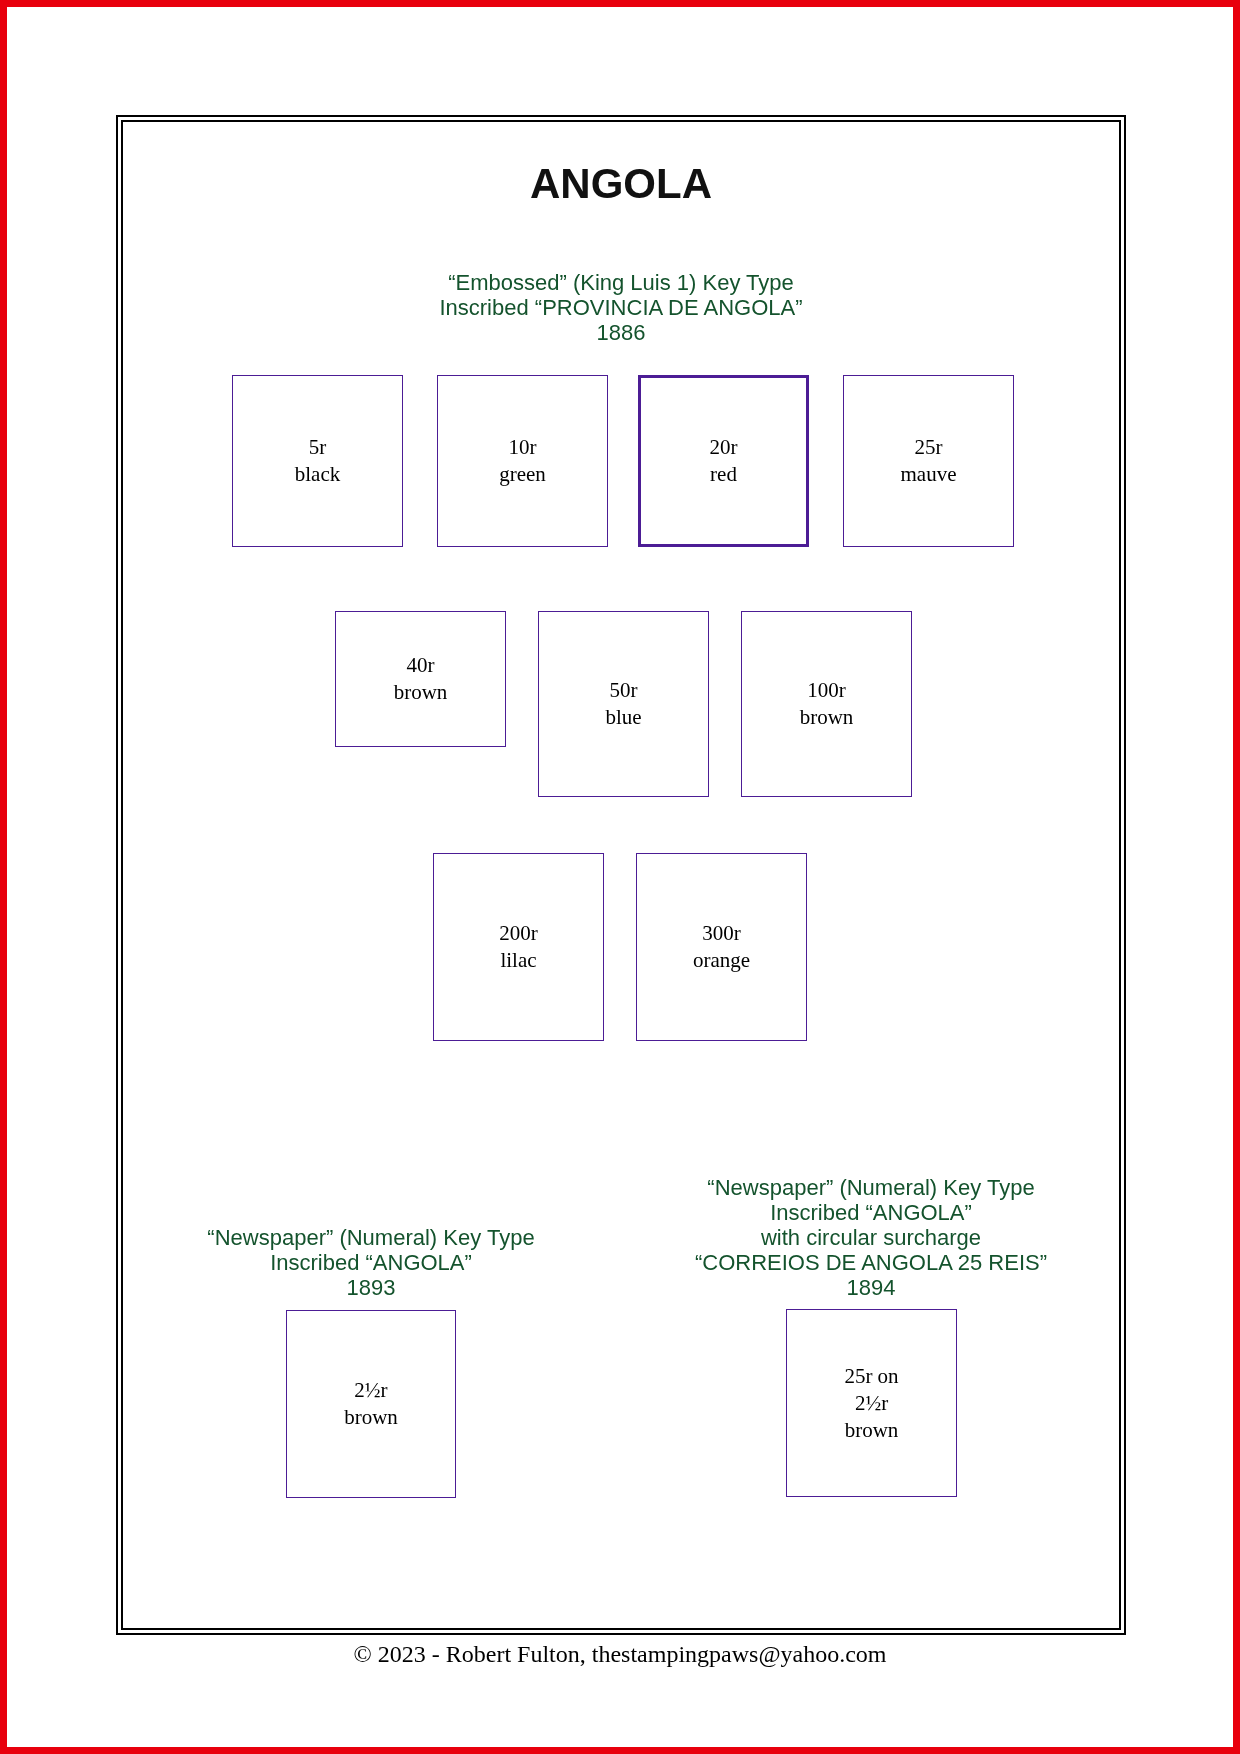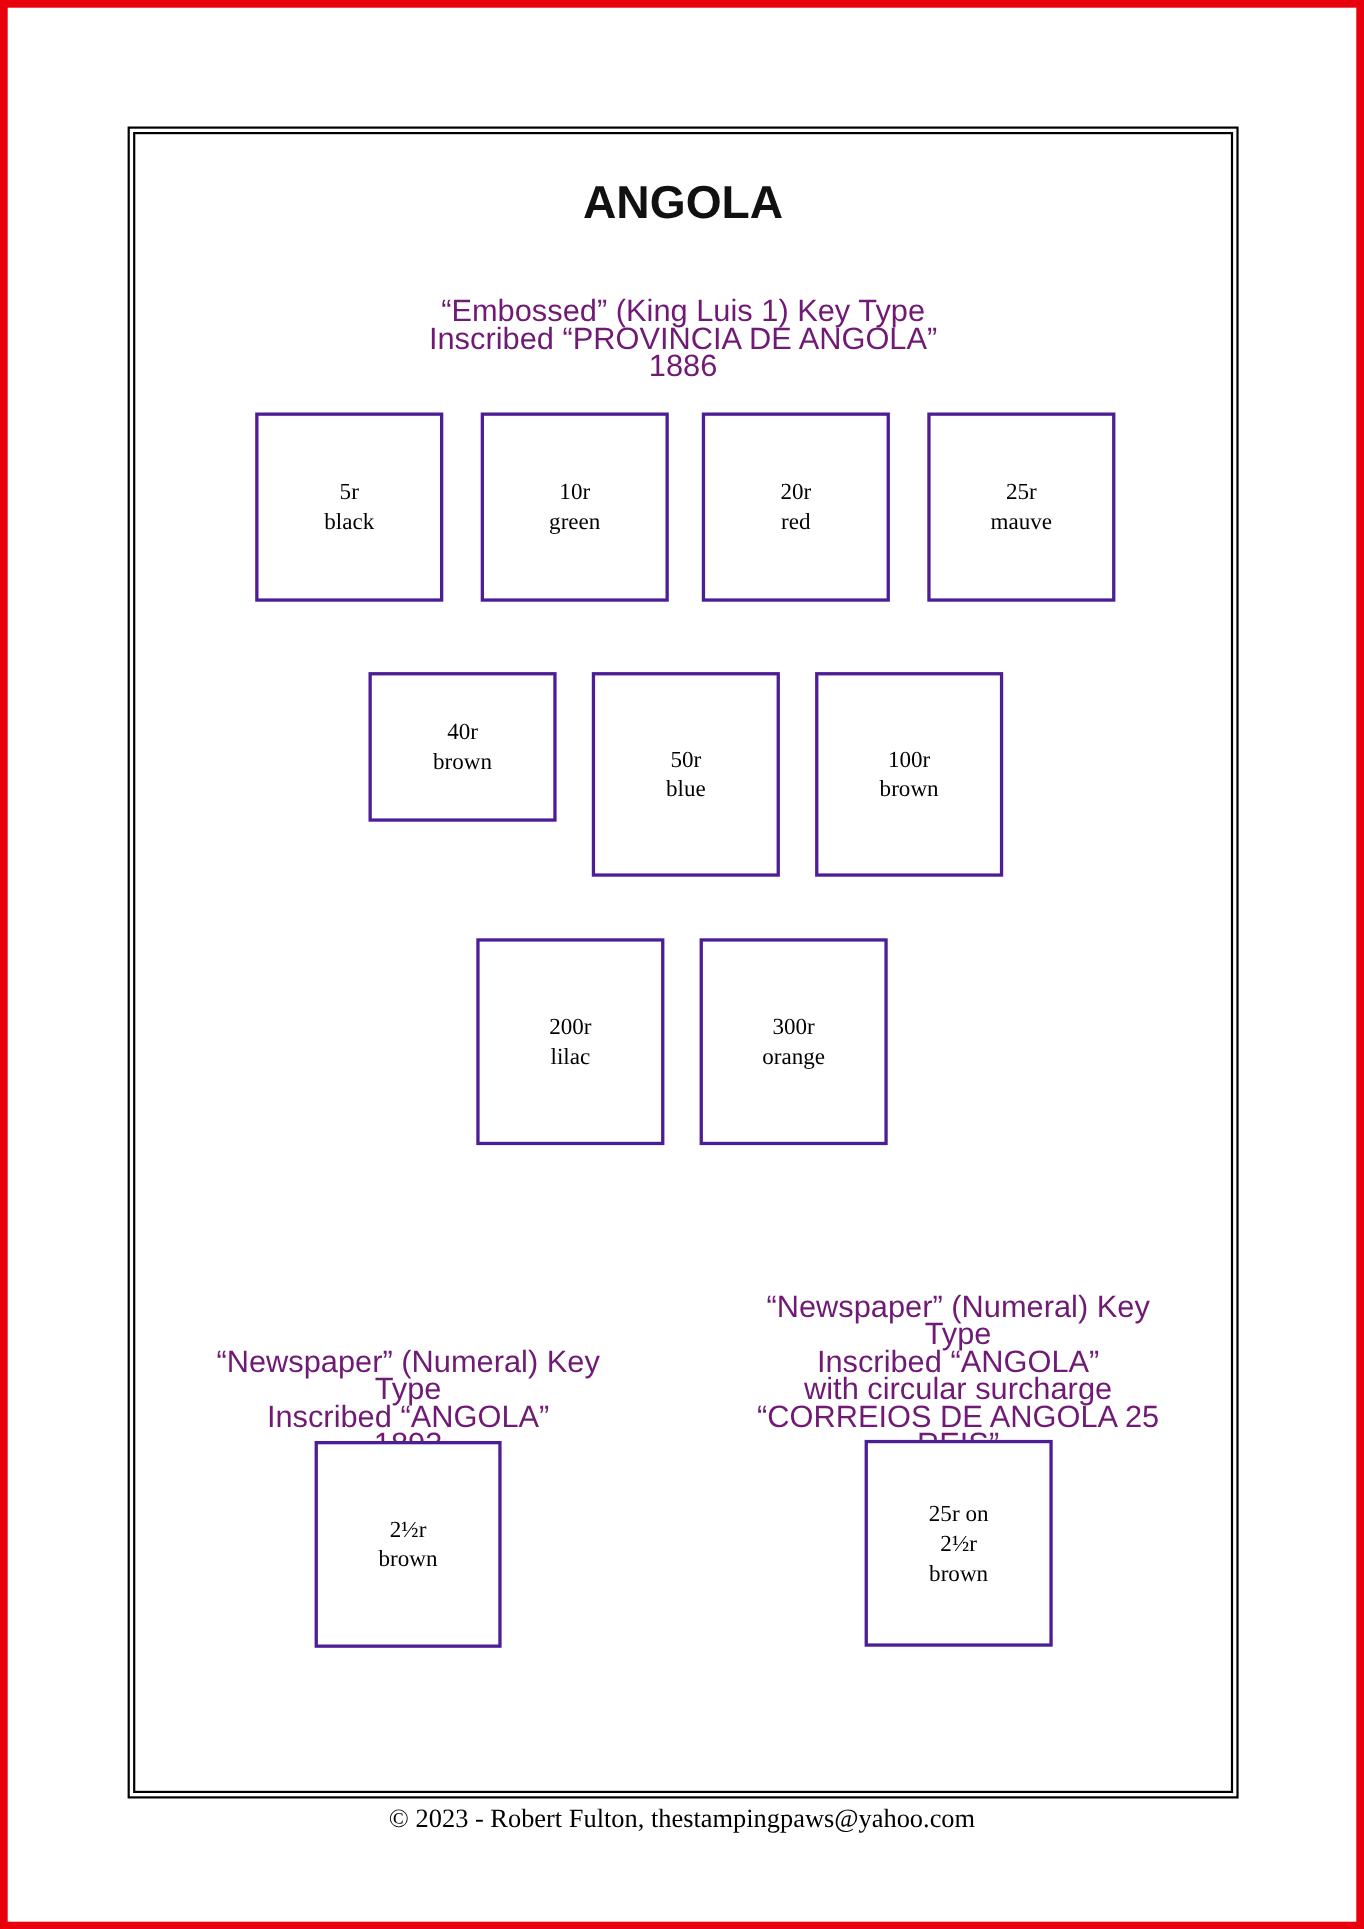--- a/index.html
+++ b/index.html
@@ -34,31 +34,31 @@
     font-family: "Liberation Sans", sans-serif;
     font-weight: bold;
     font-size: 42px;
     color: #111;
     white-space: pre-line;
   }
   .heading {
     position: absolute;
     text-align: center;
     font-family: "Liberation Sans", sans-serif;
-    font-size: 28px;
+    font-size: 22px;
     line-height: 25px;
-    color: #701a75;
+    color: #14532d;
     white-space: pre-line;
   }
   .heading-embossed { left: 116px; width: 1010px; top: 270px; }
   .heading-1893 { left: 171px; width: 400px; top: 1225px; }
   .heading-1894 { left: 671px; width: 400px; top: 1175px; }
   .stamp {
     position: absolute;
-    border: 3px solid #4c1d95;
+    border: 1px solid #4c1d95;
     box-sizing: border-box;
     display: flex;
     align-items: center;
     justify-content: center;
     text-align: center;
     font-family: "Liberation Serif", serif;
     font-size: 21px;
     line-height: 27px;
     color: #000;
     white-space: pre-line;

